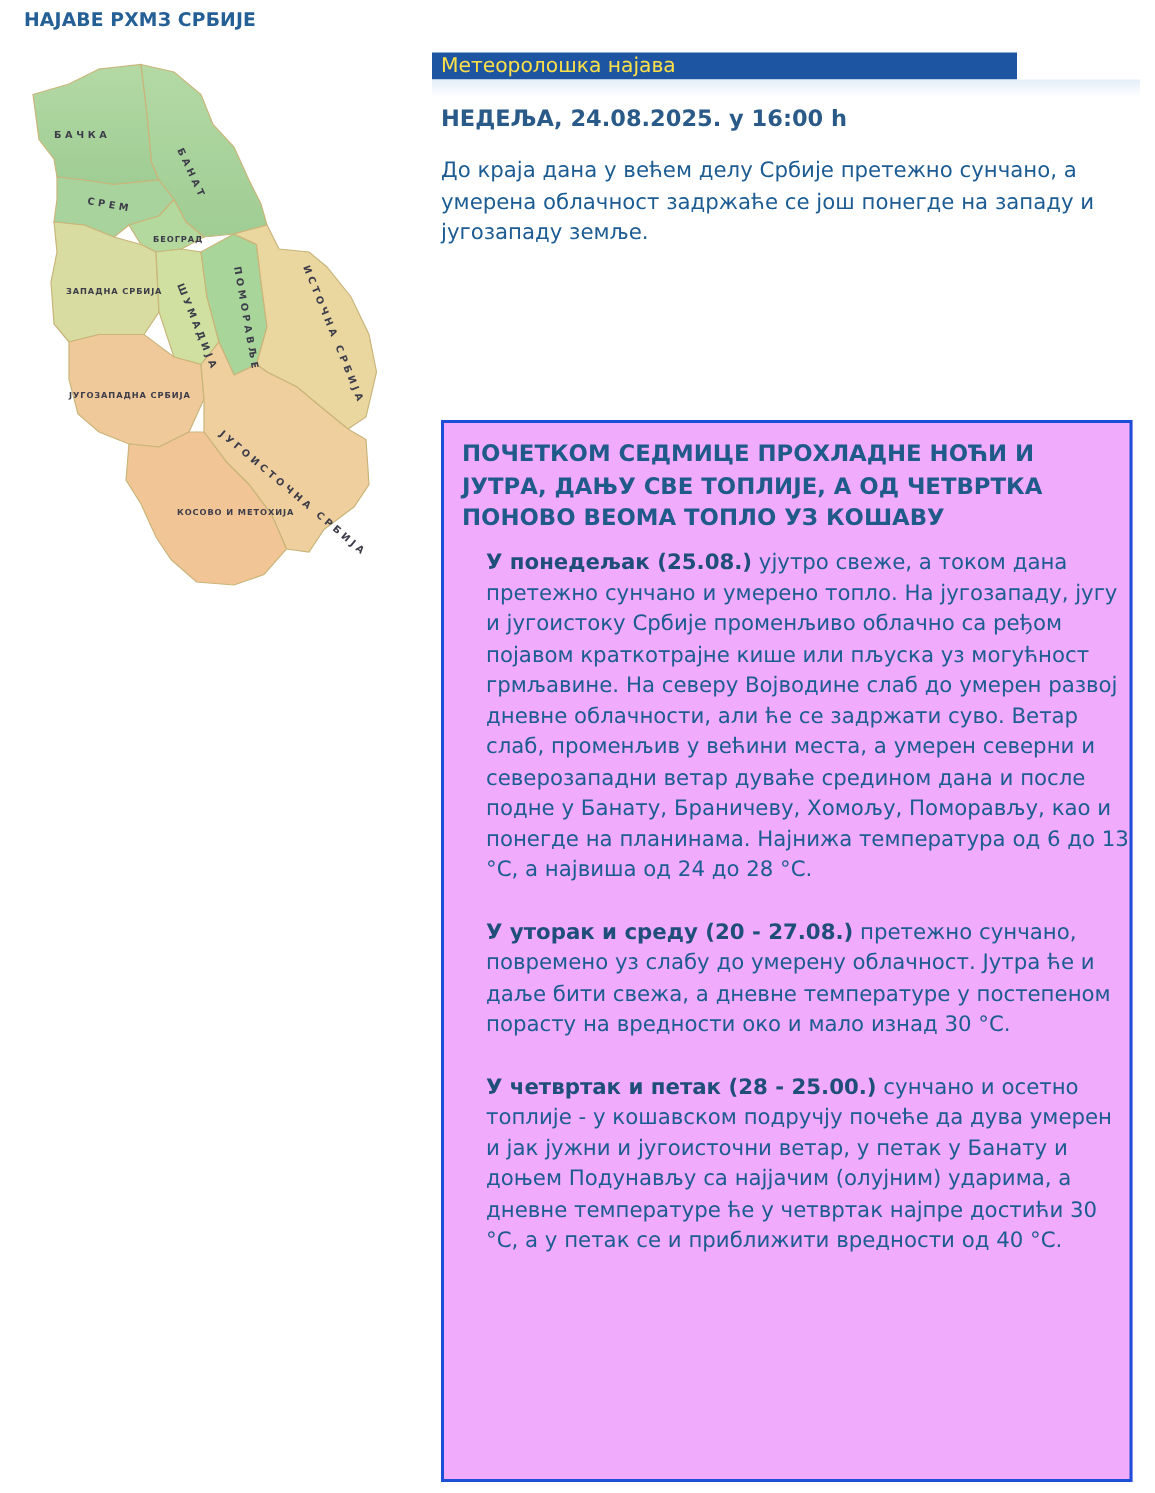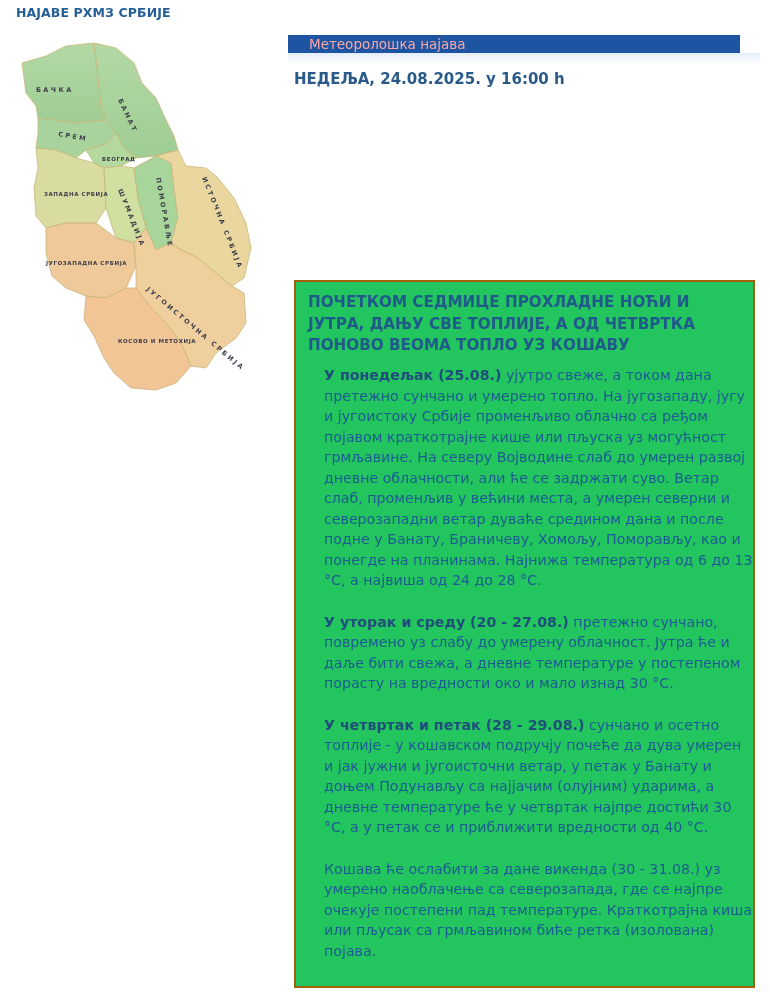--- a/index.html
+++ b/index.html
@@ -5,31 +5,31 @@
   html, body { margin: 0; padding: 0; background: #ffffff; }
   body { width: 770px; height: 995px; position: relative; overflow: hidden;
          font-family: "DejaVu Sans", sans-serif; color: #1c4f7e; }
   .site-title { position: absolute; left: 16px; top: 5px; font-size: 12.5px; font-weight: bold;
                 color: #245f96; letter-spacing: 0.1px; }
   .map { position: absolute; left: 6px; top: 38px; width: 272px; height: 362px; }
   .map svg { width: 100%; height: 100%; }
   .map-label { font-family: "DejaVu Sans", sans-serif; font-weight: bold; fill: #3d3d4a; font-size: 6.5px; letter-spacing: 2.4px; }
   .map-label.small { font-size: 5.5px; letter-spacing: 0.6px; }
 
-  .header-bar { position: absolute; left: 288px; top: 35px; width: 452px; height: 18px;
-                background: #1e55a3; color: #fca5a5; font-size: 13.5px; line-height: 18px;
-                padding-left: 21px; box-sizing: border-box; }
+  .header-bar { position: absolute; left: 288px; top: 35px; width: 390px; height: 18px;
+                background: #1e55a3; color: #fde047; font-size: 13.5px; line-height: 18px;
+                padding-left: 6px; box-sizing: border-box; }
   .header-shadow { position: absolute; left: 288px; top: 53px; width: 472px; height: 12px;
                 background: linear-gradient(#e3eef8, #ffffff); }
   .date-line { position: absolute; left: 294px; top: 70px; font-size: 15px; font-weight: bold; color: #2a5a88; }
   .intro { position: absolute; left: 294px; top: 104px; width: 470px; font-size: 14.2px; line-height: 20.5px; color: #1d5c92; }
   .intro p { margin: 0 0 21px 0; }
 
   .box { position: absolute; left: 294px; top: 280px; width: 461px; height: 708px;
-         border: 2px solid #a16207; box-sizing: border-box; background: #22c55e; }
+         border: 2px solid #1d4ed8; box-sizing: border-box; background: #f0abfc; }
   .box-title { position: absolute; left: 12px; top: 10px; width: 440px; font-size: 15.2px; font-weight: bold;
                line-height: 21.5px; color: #1f5a8a; }
   .box-body { position: absolute; left: 12px; top: 83px; width: 446px; font-size: 14.2px; line-height: 20.5px; color: #1d5c92; }
   .box-body p { margin: 0 0 21px 16px; }
   .box-body b { color: #1f4e7a; }
 </style>
 </head>
 <body>
 
 <div class="site-title">НАЈАВЕ РХМЗ СРБИЈЕ</div>
@@ -73,23 +73,23 @@
     <text class="map-label" x="0" y="0" transform="translate(140,252) rotate(40)">ЈУГОИСТОЧНА СРБИЈА</text>
     <text class="map-label small" x="112" y="305">КОСОВО И МЕТОХИЈА</text>
   </svg>
 </div>
 
 <div class="header-bar">Метеоролошка најава</div>
 <div class="header-shadow"></div>
 <div class="date-line">НЕДЕЉА, 24.08.2025. у 16:00 h</div>
 
 <div class="intro">
+  <p>До краја дана у већем делу Србије претежно сунчано, а умерена облачност задржаће се још понегде на западу и југозападу земље.</p>
 </div>
 
 <div class="box">
   <div class="box-title">ПОЧЕТКОМ СЕДМИЦЕ ПРОХЛАДНЕ НОЋИ И ЈУТРА, ДАЊУ СВЕ ТОПЛИЈЕ, А ОД ЧЕТВРТКА ПОНОВО ВЕОМА ТОПЛО УЗ КОШАВУ</div>
   <div class="box-body">
     <p><b>У понедељак (25.08.)</b><span> ујутро свеже, а током дана претежно сунчано и умерено топло. На југозападу, југу и југоистоку Србије променљиво облачно са ређом појавом краткотрајне кише или пљуска уз могућност грмљавине. На северу Војводине слаб до умерен развој дневне облачности, али ће се задржати суво. Ветар слаб, променљив у већини места, а умерен северни и северозападни ветар дуваће средином дана и после подне у Банату, Браничеву, Хомољу, Поморављу, као и понегде на планинама. Најнижа температура од 6 до 13 °C, а највиша од 24 до 28 °C.</span></p>
     <p><b>У уторак и среду (20 - 27.08.)</b><span> претежно сунчано, повремено уз слабу до умерену облачност. Јутра ће и даље бити свежа, а дневне температуре у постепеном порасту на вредности око и мало изнад 30 °C.</span></p>
-    <p><b>У четвртак и петак (28 - 29.08.)</b><span> сунчано и осетно топлије - у кошавском подручју почеће да дува умерен и јак јужни и југоисточни ветар, у петак у Банату и доњем Подунављу са најјачим (олујним) ударима, а дневне температуре ће у четвртак најпре достићи 30 °C, а у петак се и приближити вредности од 40 °C.</span></p>
-    <p><span>Кошава ће ослабити за дане викенда (30 - 31.08.) уз умерено наоблачење са северозапада, где се најпре очекује постепени пад температуре. Краткотрајна киша или пљусак са грмљавином биће ретка (изолована) појава.</span></p>
+    <p><b>У четвртак и петак (28 - 25.00.)</b><span> сунчано и осетно топлије - у кошавском подручју почеће да дува умерен и јак јужни и југоисточни ветар, у петак у Банату и доњем Подунављу са најјачим (олујним) ударима, а дневне температуре ће у четвртак најпре достићи 30 °C, а у петак се и приближити вредности од 40 °C.</span></p>
   </div>
 </div>
 
 </body></html>

